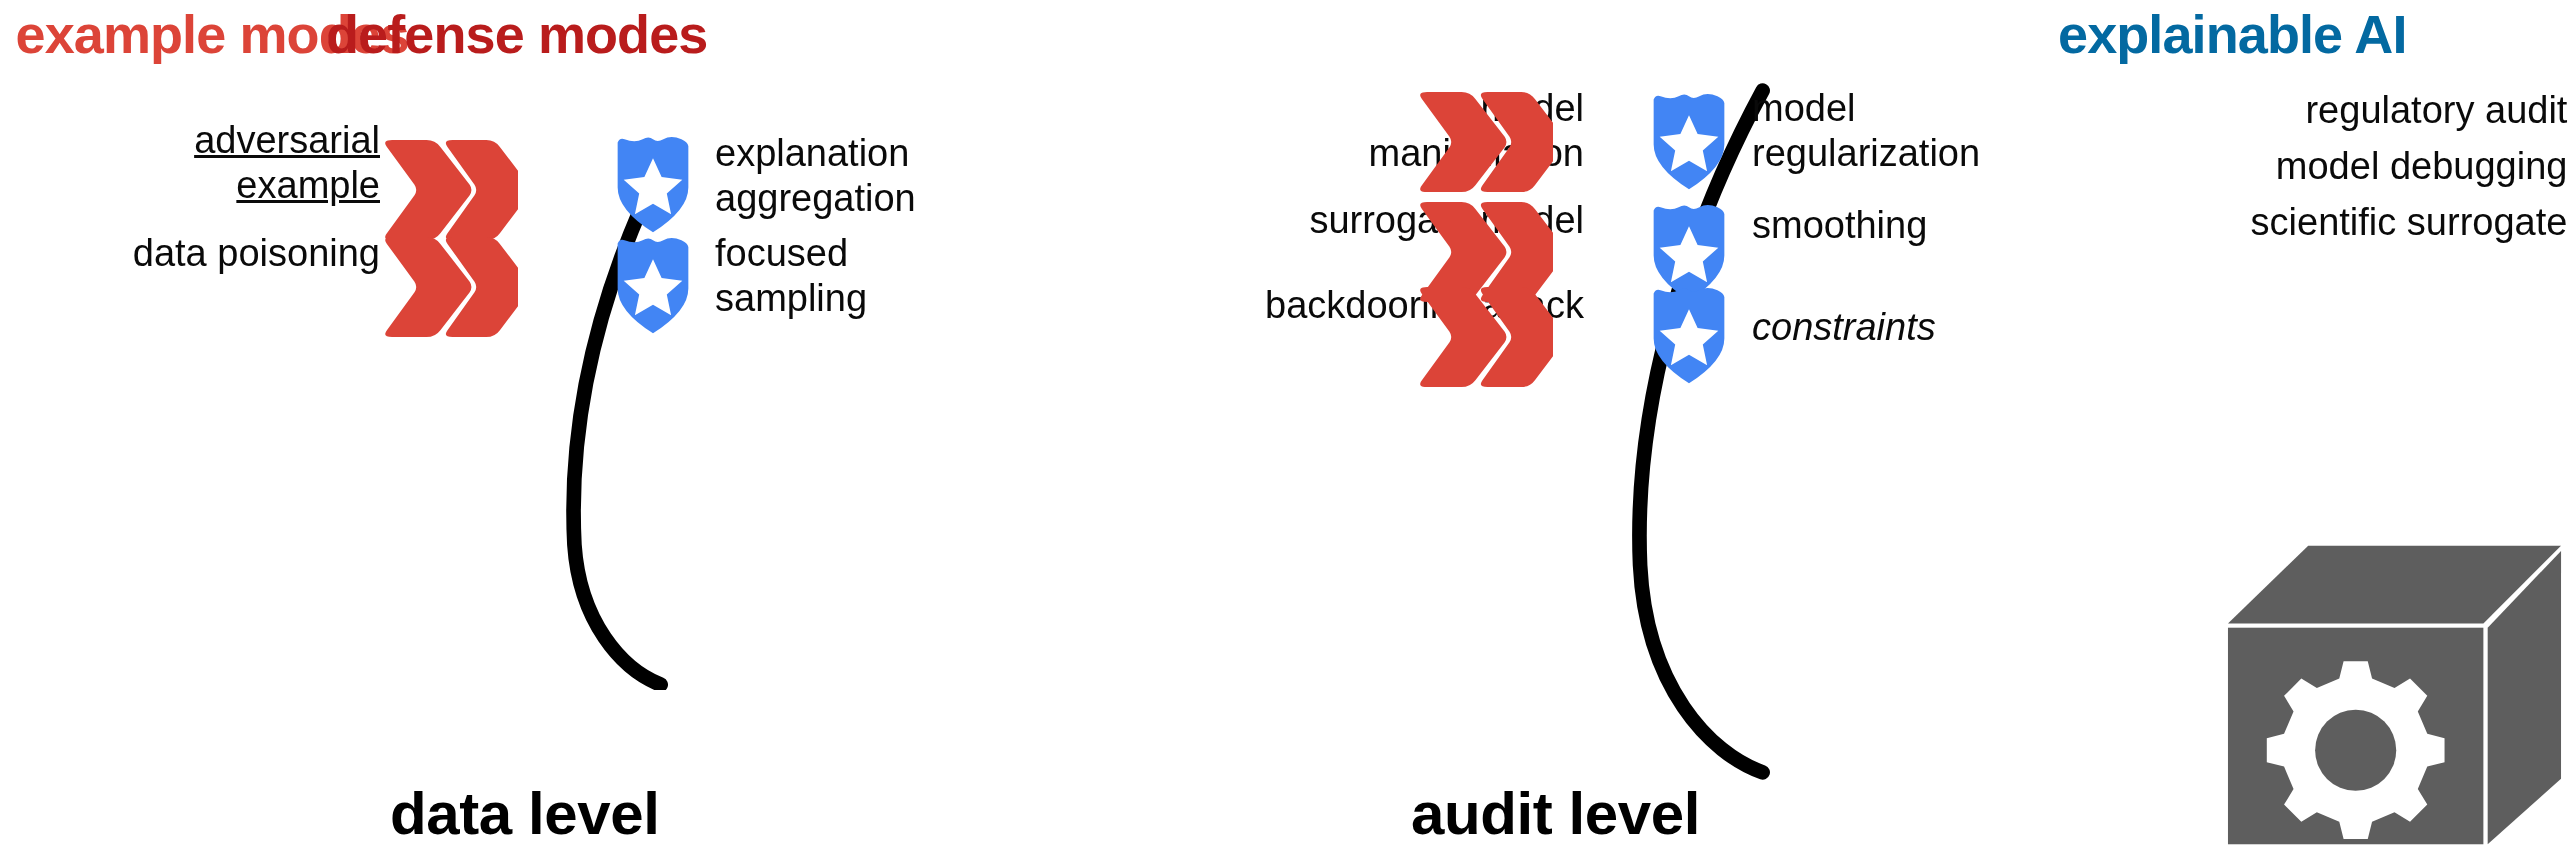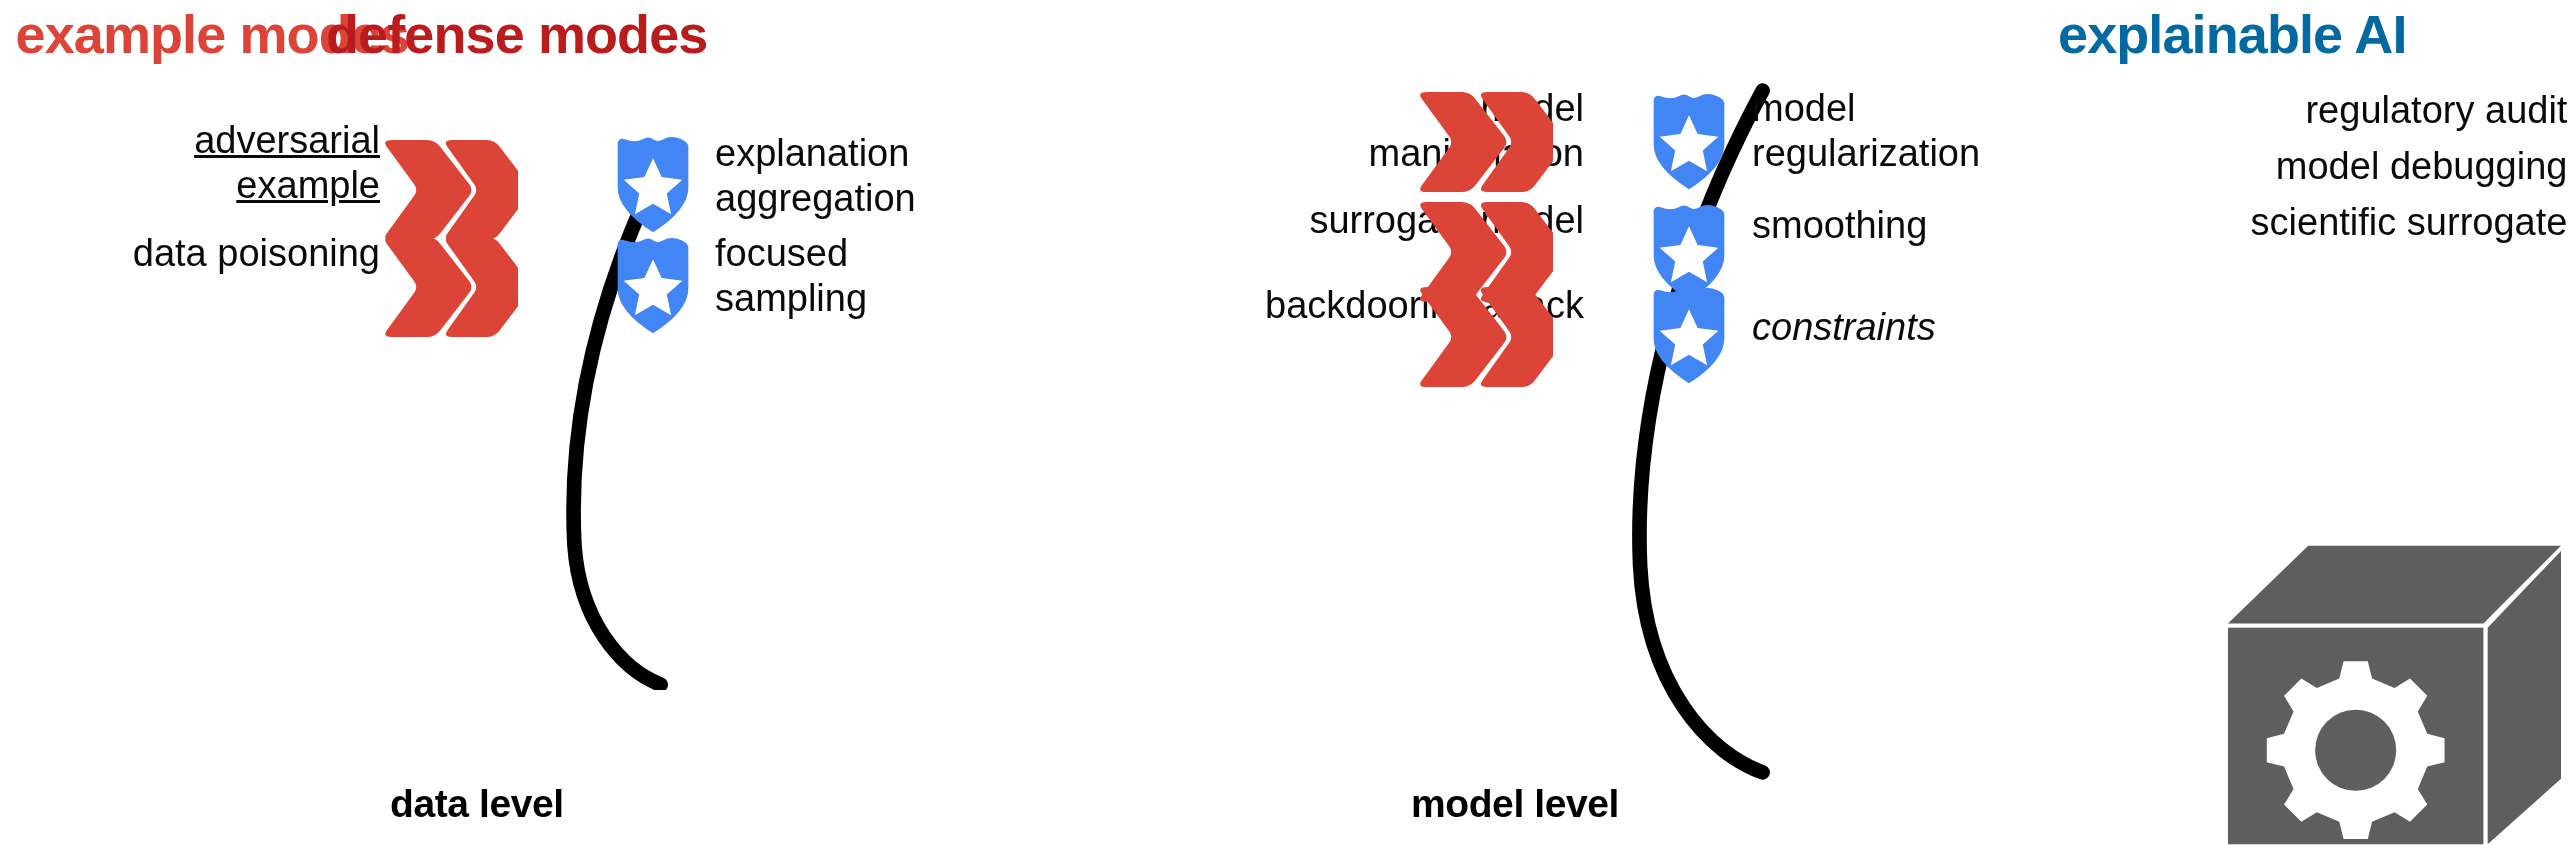--- a/index.html
+++ b/index.html
@@ -29,21 +29,21 @@
     white-space: nowrap;
   }
   #h-failure  { left: 15.5px;   top: 7px;  color: #DC4438; }
   #h-defense  { left: 326px;  top: 7px;  color: #b91c1c; }
   #h-xai      { left: 2058px; top: 7px;  color: #0369a1; }
 
   
   .level-label {
     position: absolute;
     font-weight: bold;
-    font-size: 39px;
+    font-size: 60px;
     line-height: 1;
     color: #000000;
     white-space: nowrap;
     letter-spacing: -0.4px;
   }
   #lvl-data  { left: 390px;  top: 784px; }
   #lvl-model { left: 1411px; top: 784px; }
 
   
   .txt {
@@ -261,16 +261,16 @@
           L -83 36 L -103 31 L -103 3 L -83 -2
           L -72 -28 L -83 -46 L -63 -66 L -45 -55
           L -19 -66 Z"></path>
         <circle cx="0" cy="17" r="47" fill="#5E5E5E"></circle>
       </g>
     </svg>
   </span>
 
   <div class="level-label" id="lvl-data">data level</div>
 
-  <div class="level-label" id="lvl-model">model level</div>
+  <div class="level-label" id="lvl-model">audit level</div>
 
 </div>
 
 
 </body></html>

